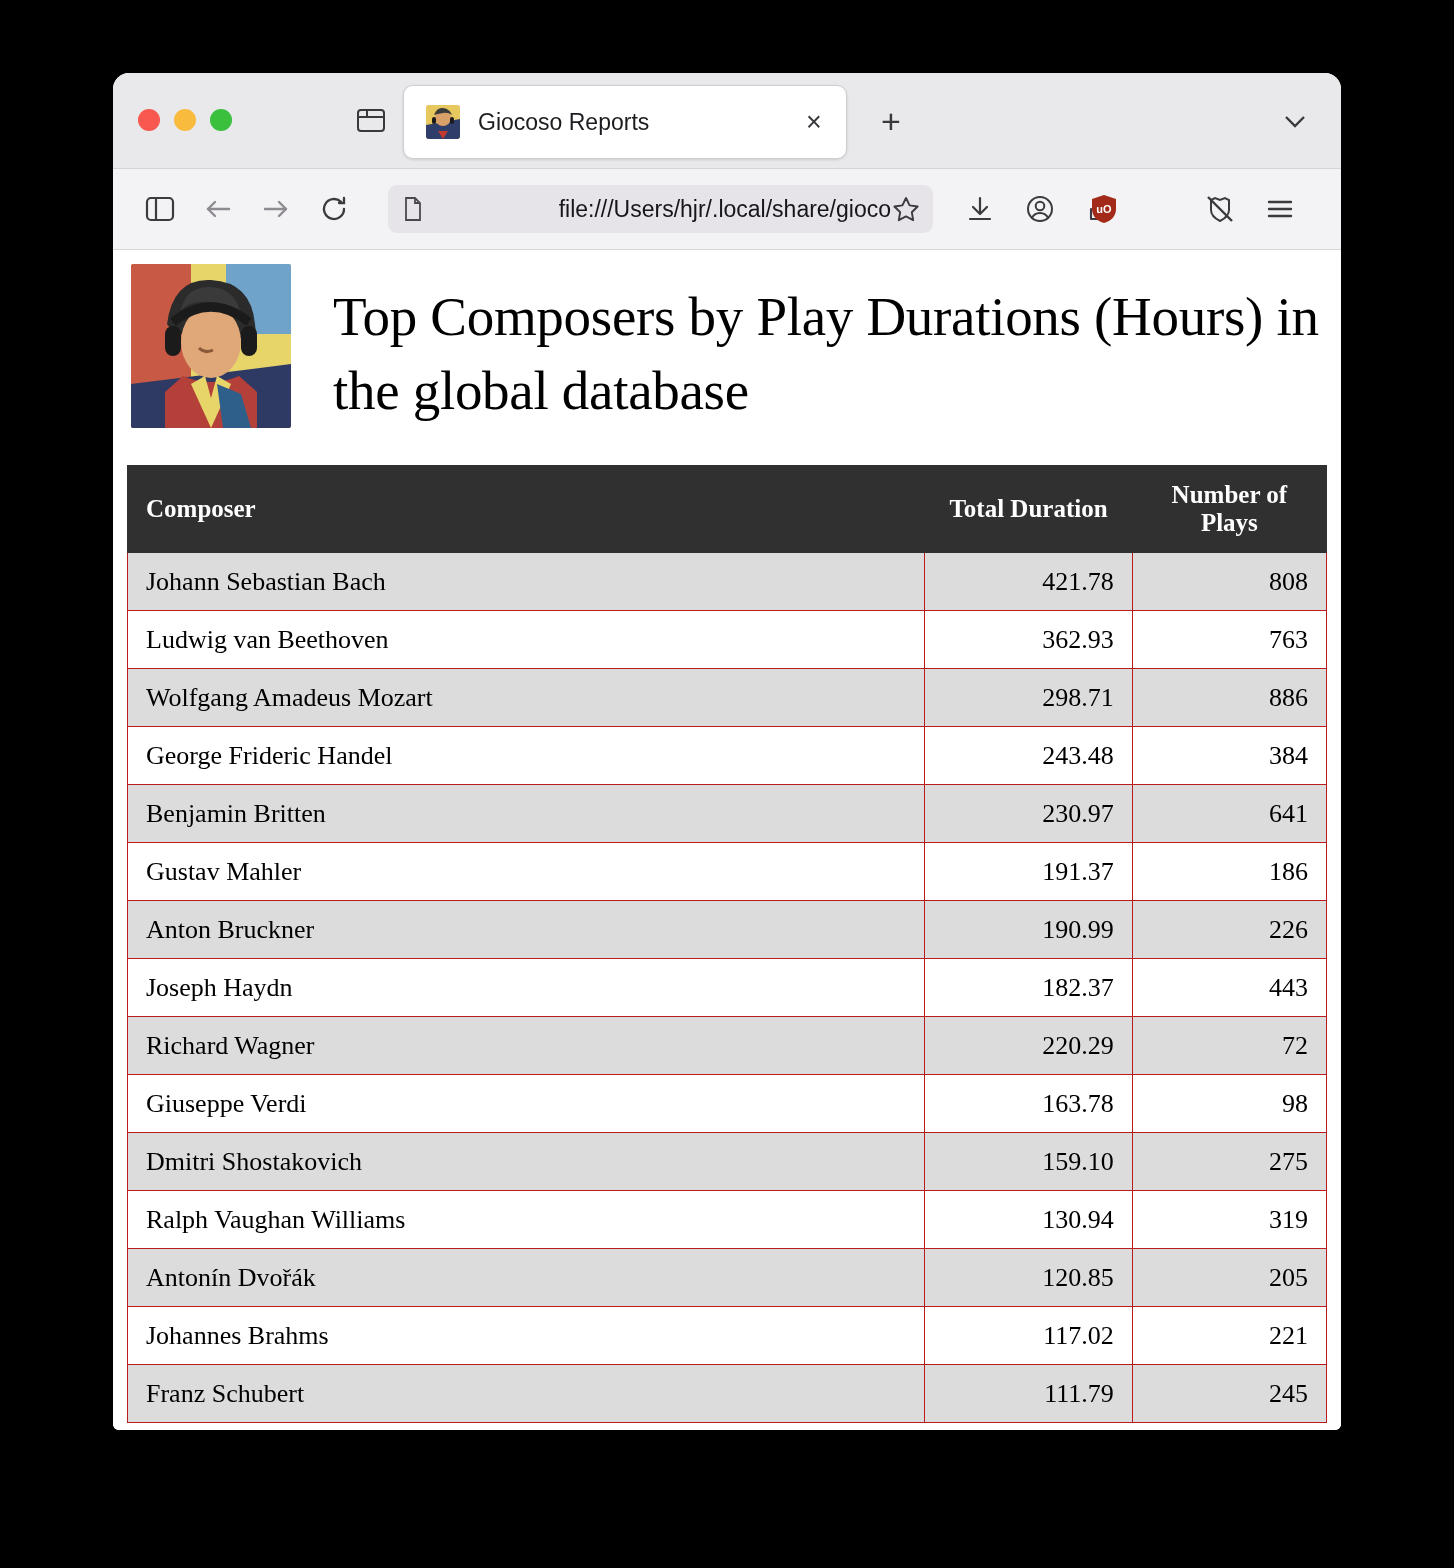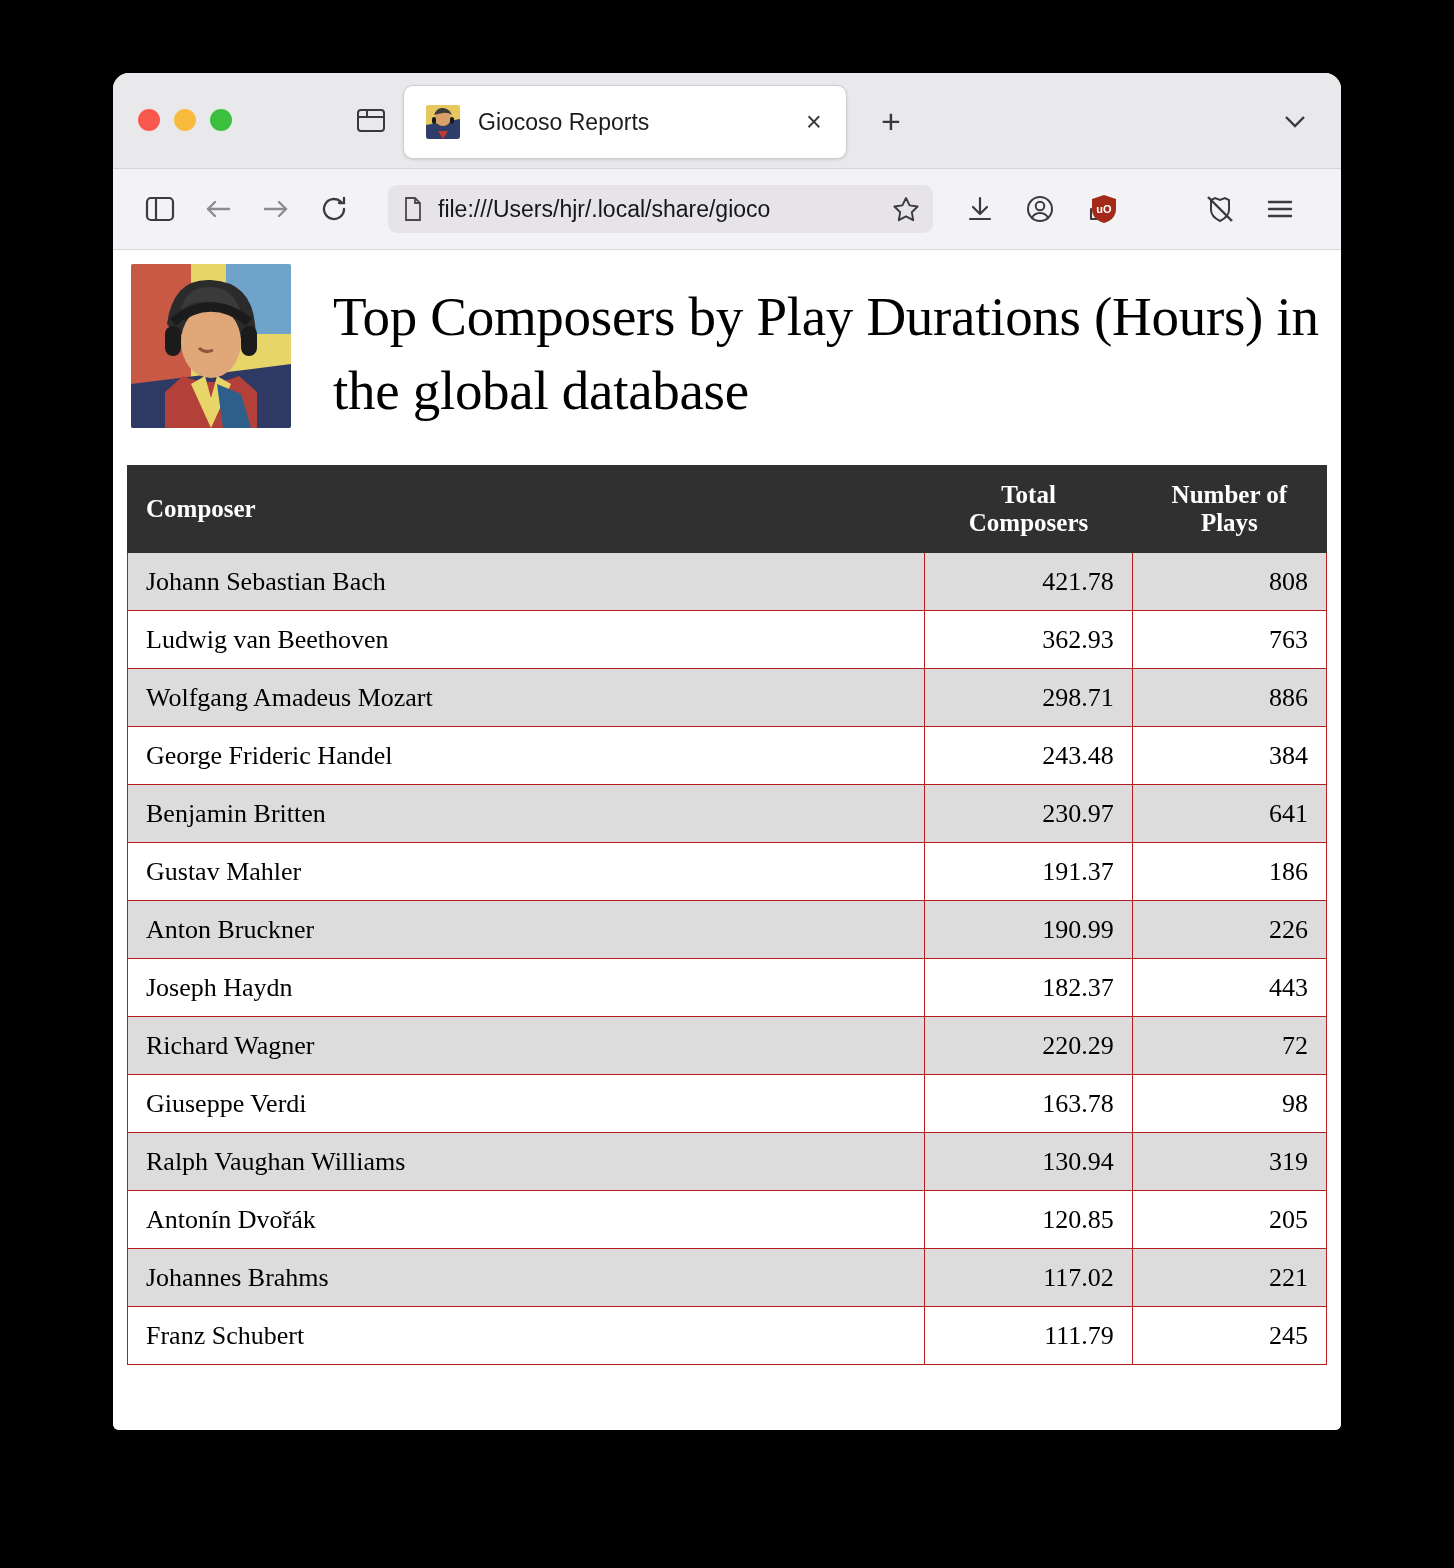--- a/index.html
+++ b/index.html
@@ -126,20 +126,21 @@
     align-items: center;
     justify-content: center;
   }
 
   
   #navbar {
     position: relative;
     height: 80px;
     background: #f3f2f4;
     border-bottom: 1px solid #d7d5da;
+    text-align: right;
   }
 
   .nav-btn {
     position: absolute;
     top: 18px;
     width: 44px;
     height: 44px;
     display: flex;
     align-items: center;
     justify-content: center;
@@ -429,21 +430,21 @@
     <div id="table-wrap">
       <table>
         <colgroup>
           <col class="c-composer">
           <col class="c-duration">
           <col class="c-plays">
         </colgroup>
         <thead>
           <tr>
             <th>Composer</th>
-            <th class="num">Total Composers</th>
+            <th class="num">Total Duration</th>
             <th class="num">Number of Plays</th>
           </tr>
         </thead>
         <tbody id="table-body">
             <tr>
               <td>Johann Sebastian Bach</td>
               <td class="num">421.78</td>
               <td class="num">808</td>
             </tr>
             <tr>
@@ -485,20 +486,25 @@
               <td>Richard Wagner</td>
               <td class="num">220.29</td>
               <td class="num">72</td>
             </tr>
             <tr>
               <td>Giuseppe Verdi</td>
               <td class="num">163.78</td>
               <td class="num">98</td>
             </tr>
             <tr>
+              <td>Dmitri Shostakovich</td>
+              <td class="num">159.10</td>
+              <td class="num">275</td>
+            </tr>
+            <tr>
               <td>Ralph Vaughan Williams</td>
               <td class="num">130.94</td>
               <td class="num">319</td>
             </tr>
             <tr>
               <td>Antonín Dvořák</td>
               <td class="num">120.85</td>
               <td class="num">205</td>
             </tr>
             <tr>

